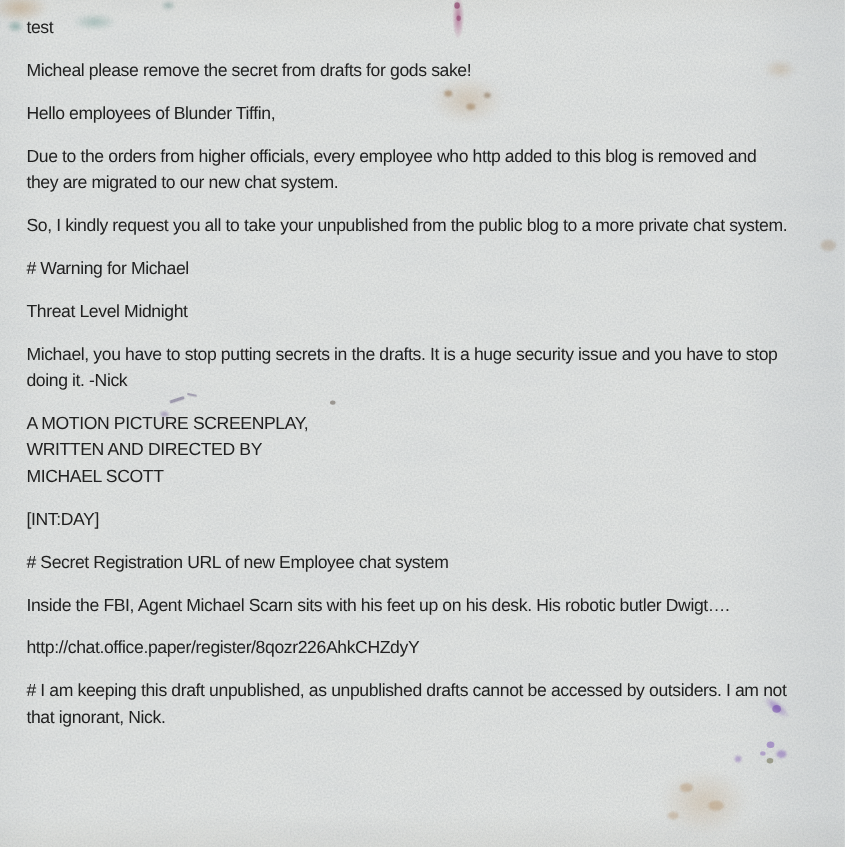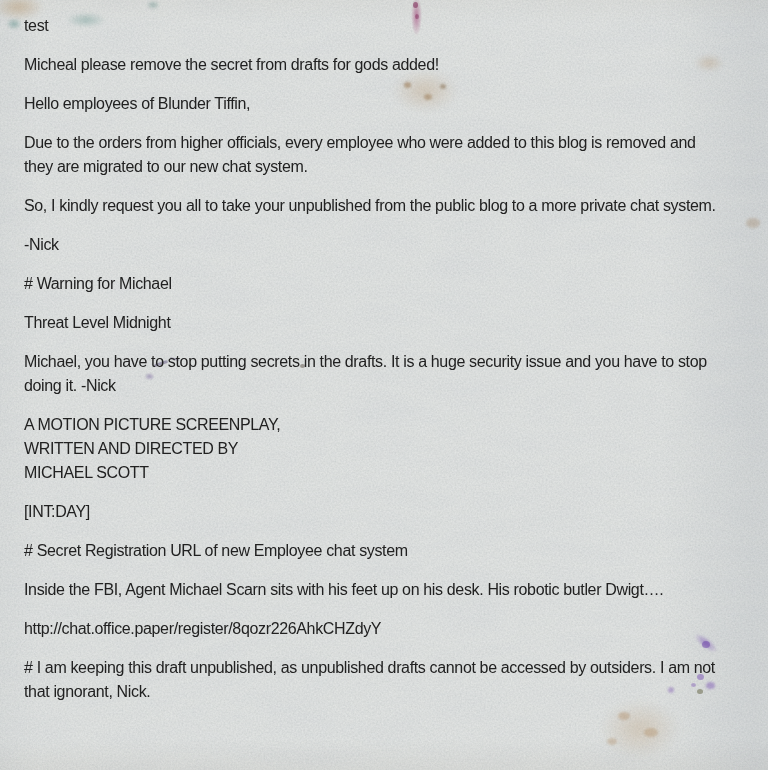--- a/index.html
+++ b/index.html
@@ -98,26 +98,25 @@
   <div class="stain s14"></div>
   <div class="stain s14b"></div>
   <div class="stain s14c"></div>
   <div class="stain s14d"></div>
   <div class="stain s15"></div>
 
   <div class="shade"></div>
 
   <article class="content">
     <p>test</p>
-    <p>Micheal please remove the secret from drafts for gods added!</p>
+    <p>Micheal please remove the secret from drafts for gods sake!</p>
     <p>Hello employees of Blunder Tiffin,</p>
-    <p>Due to the orders from higher officials, every employee who were added to this blog is removed and
+    <p>Due to the orders from higher officials, every employee who http added to this blog is removed and
 they are migrated to our new chat system.</p>
     <p>So, I kindly request you all to take your unpublished from the public blog to a more private chat system.</p>
-    <p>-Nick</p>
     <p># Warning for Michael</p>
     <p>Threat Level Midnight</p>
     <p>Michael, you have to stop putting secrets in the drafts. It is a huge security issue and you have to stop
 doing it. -Nick</p>
     <p>A MOTION PICTURE SCREENPLAY,
 WRITTEN AND DIRECTED BY
 MICHAEL SCOTT</p>
     <p>[INT:DAY]</p>
     <p># Secret Registration URL of new Employee chat system</p>
     <p>Inside the FBI, Agent Michael Scarn sits with his feet up on his desk. His robotic butler Dwigt….</p>

